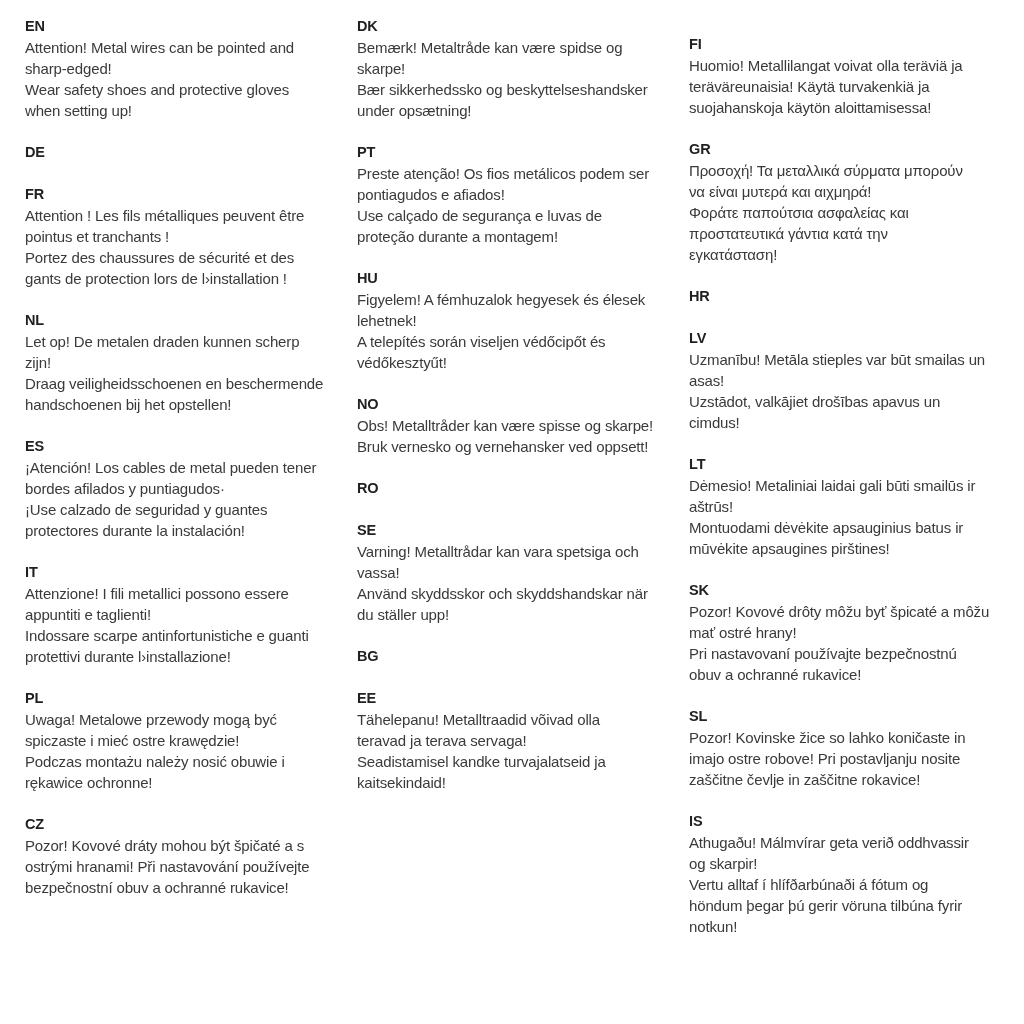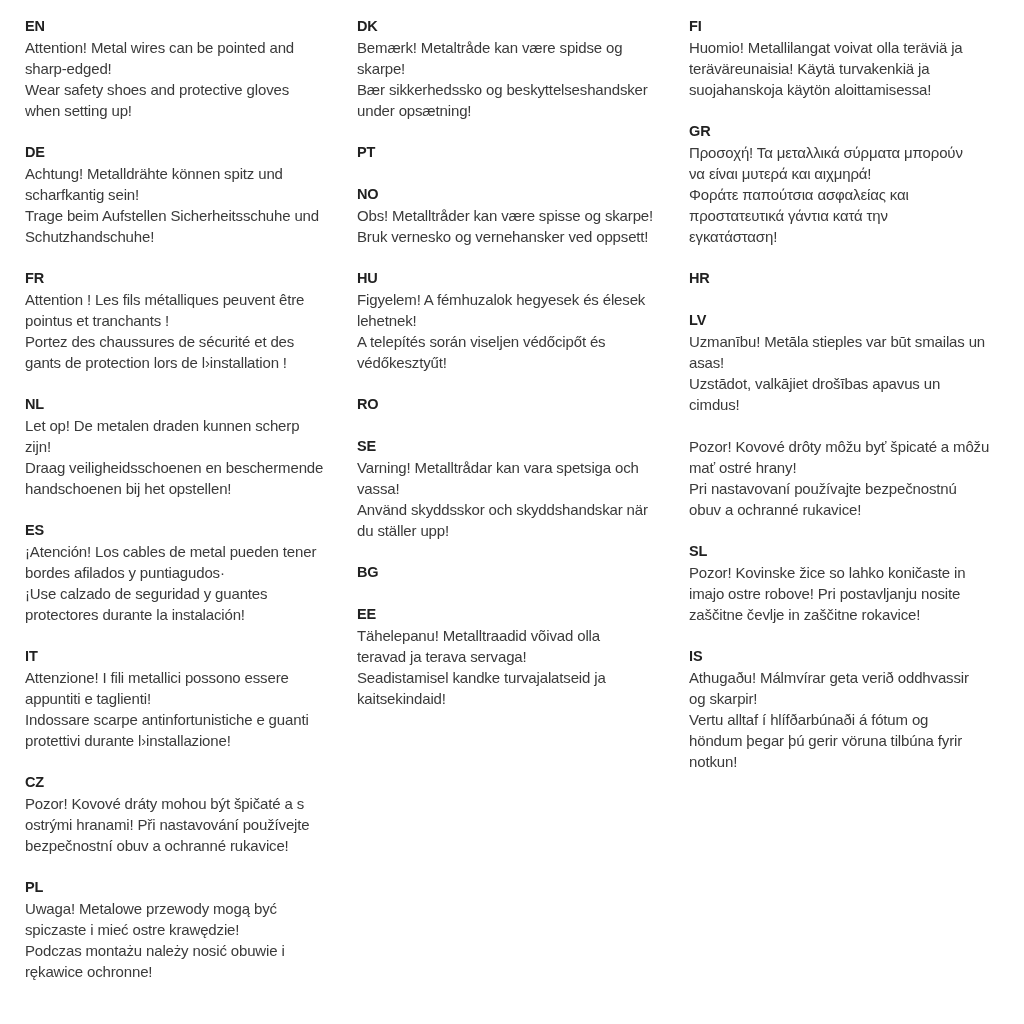--- a/index.html
+++ b/index.html
@@ -15,21 +15,21 @@
     display: flex;
     column-gap: 14px;
     font-family: "Liberation Sans", sans-serif;
     background: #ffffff;
     overflow: hidden;
   }
   .column {
     flex: 0 0 auto;
     width: 318px;
   }
-  .column.col-3 { width: 330px; }
+  .column.col-3 { width: 330px; margin-top: 18px; }
   .section {
     margin: 0 0 21px 0;
   }
   .code {
     margin: 0;
     font-size: 14.5px;
     line-height: 21px;
     font-weight: bold;
     color: #212121;
     letter-spacing: -0.1px;
@@ -51,24 +51,20 @@
   <div class="column col-1">
     <div class="section">
       <p class="code">EN</p>
       <p class="text">Attention! Metal wires can be pointed and
 sharp-edged!
 Wear safety shoes and protective gloves
 when setting up!</p>
     </div>
     <div class="section">
       <p class="code">DE</p>
-      <p class="text">Achtung! Metalldrähte können spitz und
-scharfkantig sein!
-Trage beim Aufstellen Sicherheitsschuhe und
-Schutzhandschuhe!</p>
     </div>
     <div class="section">
       <p class="code">FR</p>
       <p class="text">Attention ! Les fils métalliques peuvent être
 pointus et tranchants !
 Portez des chaussures de sécurité et des
 gants de protection lors de l›installation !</p>
     </div>
     <div class="section">
       <p class="code">NL</p>
@@ -85,56 +81,60 @@
 protectores durante la instalación!</p>
     </div>
     <div class="section">
       <p class="code">IT</p>
       <p class="text">Attenzione! I fili metallici possono essere
 appuntiti e taglienti!
 Indossare scarpe antinfortunistiche e guanti
 protettivi durante l›installazione!</p>
     </div>
     <div class="section">
-      <p class="code">CZ</p>
-      <p class="text">Pozor! Kovové dráty mohou být špičaté a s
-ostrými hranami! Při nastavování používejte
-bezpečnostní obuv a ochranné rukavice!</p>
-    </div>
-    <div class="section">
       <p class="code">PL</p>
       <p class="text">Uwaga! Metalowe przewody mogą być
 spiczaste i mieć ostre krawędzie!
 Podczas montażu należy nosić obuwie i
 rękawice ochronne!</p>
     </div>
+    <div class="section">
+      <p class="code">CZ</p>
+      <p class="text">Pozor! Kovové dráty mohou být špičaté a s
+ostrými hranami! Při nastavování používejte
+bezpečnostní obuv a ochranné rukavice!</p>
+    </div>
   </div>
 
   <div class="column col-2">
     <div class="section">
       <p class="code">DK</p>
       <p class="text">Bemærk! Metaltråde kan være spidse og
 skarpe!
 Bær sikkerhedssko og beskyttelseshandsker
 under opsætning!</p>
     </div>
     <div class="section">
       <p class="code">PT</p>
-    </div>
-    <div class="section">
-      <p class="code">NO</p>
-      <p class="text">Obs! Metalltråder kan være spisse og skarpe!
-Bruk vernesko og vernehansker ved oppsett!</p>
+      <p class="text">Preste atenção! Os fios metálicos podem ser
+pontiagudos e afiados!
+Use calçado de segurança e luvas de
+proteção durante a montagem!</p>
     </div>
     <div class="section">
       <p class="code">HU</p>
       <p class="text">Figyelem! A fémhuzalok hegyesek és élesek
 lehetnek!
 A telepítés során viseljen védőcipőt és
 védőkesztyűt!</p>
+    </div>
+    <div class="section">
+      <p class="code">NO</p>
+      <p class="text">Obs! Metalltråder kan være spisse og skarpe!
+Bruk vernesko og vernehansker ved oppsett!</p>
     </div>
     <div class="section">
       <p class="code">RO</p>
     </div>
     <div class="section">
       <p class="code">SE</p>
       <p class="text">Varning! Metalltrådar kan vara spetsiga och
 vassa!
 Använd skyddsskor och skyddshandskar när
 du ställer upp!</p>
@@ -170,20 +170,28 @@
       <p class="code">HR</p>
     </div>
     <div class="section">
       <p class="code">LV</p>
       <p class="text">Uzmanību! Metāla stieples var būt smailas un
 asas!
 Uzstādot, valkājiet drošības apavus un
 cimdus!</p>
     </div>
     <div class="section">
+      <p class="code">LT</p>
+      <p class="text">Dėmesio! Metaliniai laidai gali būti smailūs ir
+aštrūs!
+Montuodami dėvėkite apsauginius batus ir
+mūvėkite apsaugines pirštines!</p>
+    </div>
+    <div class="section">
+      <p class="code">SK</p>
       <p class="text">Pozor! Kovové drôty môžu byť špicaté a môžu
 mať ostré hrany!
 Pri nastavovaní používajte bezpečnostnú
 obuv a ochranné rukavice!</p>
     </div>
     <div class="section">
       <p class="code">SL</p>
       <p class="text">Pozor! Kovinske žice so lahko koničaste in
 imajo ostre robove! Pri postavljanju nosite
 zaščitne čevlje in zaščitne rokavice!</p>

